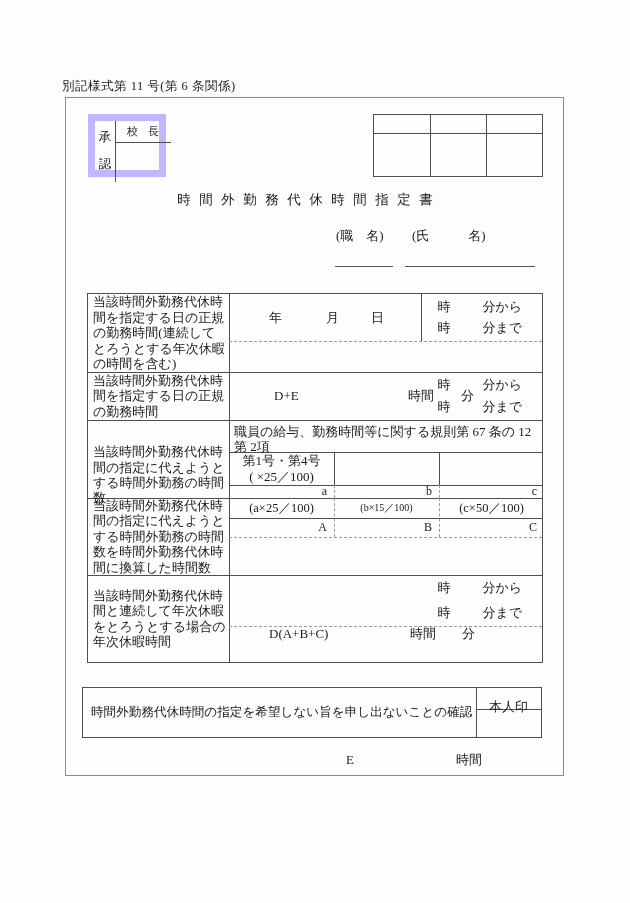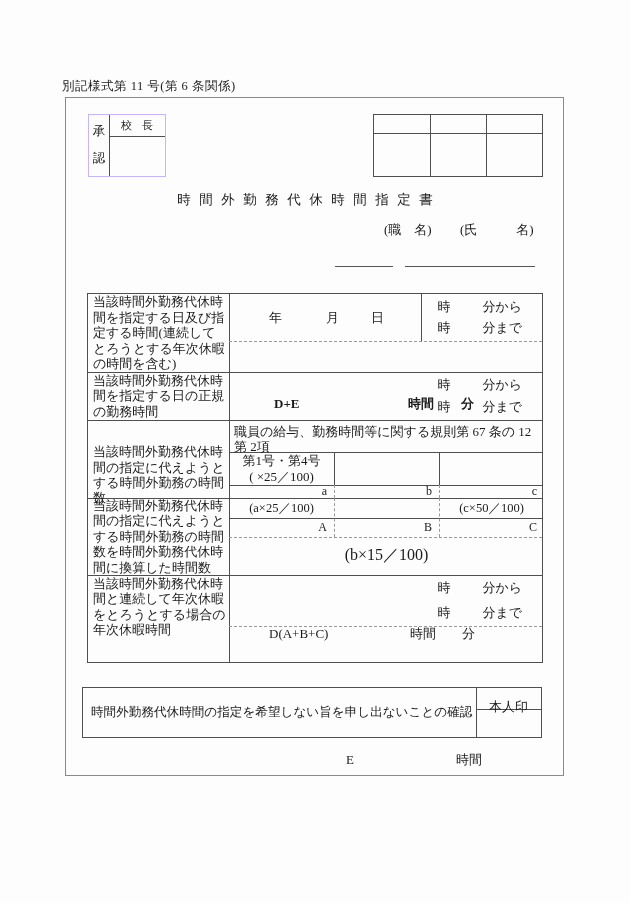--- a/index.html
+++ b/index.html
@@ -10,36 +10,36 @@
   
   .hsolid{position:absolute;height:0;border-top:1px solid #4f4f4f;}
   .vsolid{position:absolute;width:0;border-left:1px solid #4f4f4f;}
   .hdash{position:absolute;height:0;border-top:1px dashed #9a9a9a;}
   .vdash{position:absolute;width:0;border-left:1px dashed #9a9a9a;}
 
   .form-number{position:absolute;left:62px;top:78px;font-size:12.5px;letter-spacing:.5px;}
   .outer-box{position:absolute;left:65px;top:97px;width:497px;height:677px;border:1px solid #8a8a8a;}
 
   
-  .approval{position:absolute;left:88px;top:114px;width:78px;height:63px;border:1px solid #c4b5fd;box-sizing:border-box;}
+  .approval{position:absolute;left:88px;top:114px;width:78px;height:63px;border:7px solid #c4b5fd;box-sizing:border-box;}
   .appr-side{position:absolute;left:0;top:0;width:20px;height:61px;text-align:center;line-height:27px;padding-top:3px;box-sizing:border-box;font-size:12.5px;}
   .appr-head{position:absolute;left:20px;top:0;width:56px;height:21px;display:flex;align-items:center;justify-content:center;}
   .appr-head span{letter-spacing:10px;margin-right:-10px;font-size:11px;}
   .appr-stamp{position:absolute;left:20px;top:21px;width:56px;height:40px;}
 
   
   .bgrid{position:absolute;left:373px;top:114px;width:170px;height:63px;border:1px solid #4f4f4f;box-sizing:border-box;
     display:grid;grid-template-columns:1fr 1fr 1fr;grid-template-rows:18px 1fr;}
   .bgrid>div{border-left:1px solid #4f4f4f;border-top:1px solid #4f4f4f;}
   .bgrid>div:nth-child(-n+3){border-top:none;}
   .bgrid>div:nth-child(3n+1){border-left:none;}
 
   .title{position:absolute;left:155px;top:191px;width:300px;text-align:center;font-size:13.5px;}
   .title span{letter-spacing:8.5px;margin-right:-8.5px;}
-  .sig-label{position:absolute;top:221px;margin-left:48px;}
+  .sig-label{position:absolute;top:227px;}
   .sig-line{position:absolute;top:258px;height:8px;border-bottom:1px solid #555;}
 
   
   .mtable{position:absolute;left:87px;top:293px;width:456px;height:370px;border:1px solid #4f4f4f;box-sizing:border-box;}
   .lbl{position:absolute;left:0;width:141px;display:flex;align-items:center;box-sizing:border-box;}
   .lbl span{display:block;padding:0 2px 0 5px;line-height:15.4px;}
   .cell{position:absolute;box-sizing:border-box;}
   .tlines{display:flex;flex-direction:column;justify-content:space-between;padding:4px 0;box-sizing:border-box;}
   .tline{display:flex;justify-content:flex-end;align-items:center;gap:32px;padding-right:22px;}
   .ctr{display:flex;align-items:center;justify-content:center;text-align:center;}
@@ -104,53 +104,53 @@
     <div class="vdash" style="left:351px;top:191px;height:13px;"></div>
 
     <div class="hsolid" style="left:141px;top:224px;width:313px;"></div>
     <div class="hdash" style="left:141px;top:243px;width:313px;"></div>
     <div class="vdash" style="left:246px;top:204px;height:39px;"></div>
     <div class="vdash" style="left:351px;top:204px;height:39px;"></div>
 
     <div class="hdash" style="left:141px;top:332px;width:313px;"></div>
 
     <div class="lbl" style="top:0;height:78px;">
-        <span>当該時間外勤務代休時間を指定する日及び指定する時間(連続してとろうとする年次休暇の時間を含む)</span>
+        <span>当該時間外勤務代休時間を指定する日の正規の勤務時間(連続してとろうとする年次休暇の時間を含む)</span>
       </div>
     <div class="lbl" style="top:78px;height:48px;">
         <span>当該時間外勤務代休時間を指定する日の正規の勤務時間</span>
       </div>
     <div class="lbl" style="top:142px;height:78px;">
         <span>当該時間外勤務代休時間の指定に代えようとする時間外勤務の時間数</span>
       </div>
     <div class="lbl" style="top:204px;height:77px;">
         <span>当該時間外勤務代休時間の指定に代えようとする時間外勤務の時間数を時間外勤務代休時間に換算した時間数</span>
       </div>
-    <div class="lbl" style="top:269px;height:87px;">
+    <div class="lbl" style="top:281px;height:87px;">
         <span>当該時間外勤務代休時間と連続して年次休暇をとろうとする場合の年次休暇時間</span>
       </div>
 
     <div class="cell posrel" style="left:141px;top:0;width:192px;height:47px;">
       <span class="fl" style="left:40px;">年</span>
       <span class="fl" style="left:97px;">月</span>
       <span class="fl" style="left:142px;">日</span>
     </div>
 
     <div class="cell tlines" style="left:333px;top:0;width:123px;height:47px;">
       <div class="tline">
         <span>時</span>
         <span>分から</span>
       </div>
       <div class="tline">
         <span>時</span>
         <span>分まで</span>
       </div>
     </div>
 
-    <div class="cell posrel" style="left:141px;top:47px;width:315px;height:31px;font-weight:bold;">
+    <div class="cell posrel" style="left:141px;top:39px;width:315px;height:31px;">
       <span class="fl" style="left:45px;">D+E</span>
       <span class="fl" style="left:179px;">時間</span>
       <span class="fl" style="left:232px;">分</span>
     </div>
 
     <div class="cell tlines" style="left:141px;top:78px;width:315px;height:48px;">
       <div class="tline">
         <span>時</span>
         <span>分から</span>
       </div>
@@ -165,21 +165,21 @@
     <div class="cell ctr" style="left:141px;top:158px;width:105px;height:33px;flex-direction:column;line-height:15.5px;">
       <span>第1号・第4号</span>
       <span>( ×25／100)</span>
     </div>
 
     <div class="cell code-cell" style="left:141px;top:191px;width:105px;height:13px;">a</div>
     <div class="cell code-cell" style="left:246px;top:191px;width:105px;height:13px;">b</div>
     <div class="cell code-cell" style="left:351px;top:191px;width:105px;height:13px;">c</div>
 
     <div class="cell ctr" style="left:141px;top:204px;width:105px;height:20px;font-size:12.5px;">(a×25／100)</div>
-    <div class="cell ctr" style="left:246px;top:204px;width:105px;height:20px;font-size:16px;margin-top:47px;">(b×15／100)</div>
+    <div class="cell ctr" style="left:246px;top:204px;width:105px;height:20px;font-size:10px;">(b×15／100)</div>
     <div class="cell ctr" style="left:351px;top:204px;width:105px;height:20px;font-size:12.5px;">(c×50／100)</div>
 
     <div class="cell code-cell" style="left:141px;top:224px;width:105px;height:19px;">A</div>
     <div class="cell code-cell" style="left:246px;top:224px;width:105px;height:19px;">B</div>
     <div class="cell code-cell" style="left:351px;top:224px;width:105px;height:19px;">C</div>
 
     <div class="cell posrel" style="left:141px;top:243px;width:315px;height:38px;">
       <span class="fl" style="left:40px;">D(A+B+C)</span>
       <span class="fl" style="left:181px;">時間</span>
       <span class="fl" style="left:233px;">分</span>

